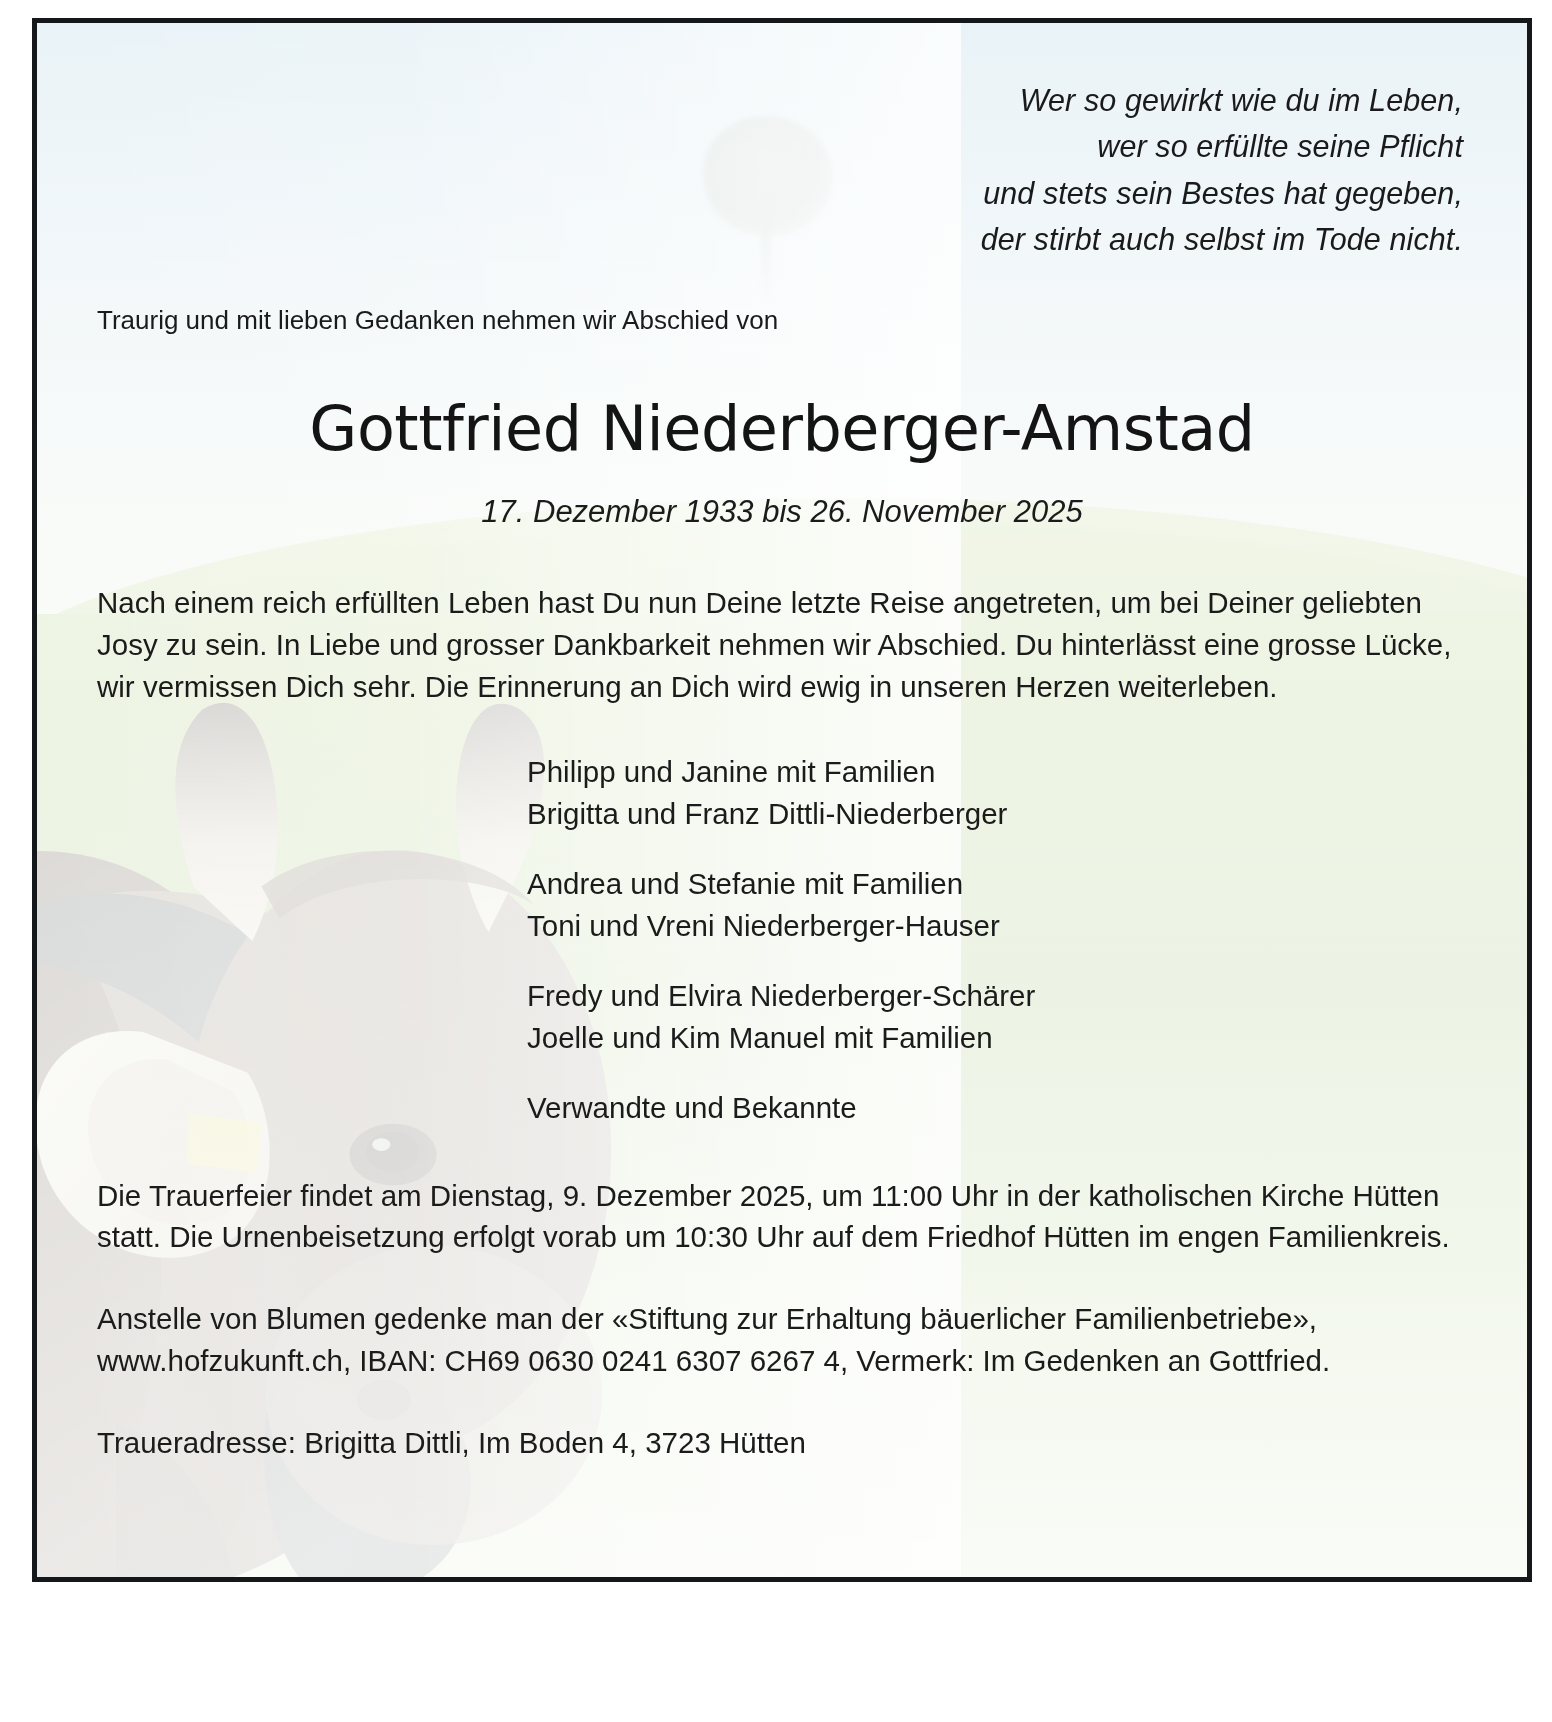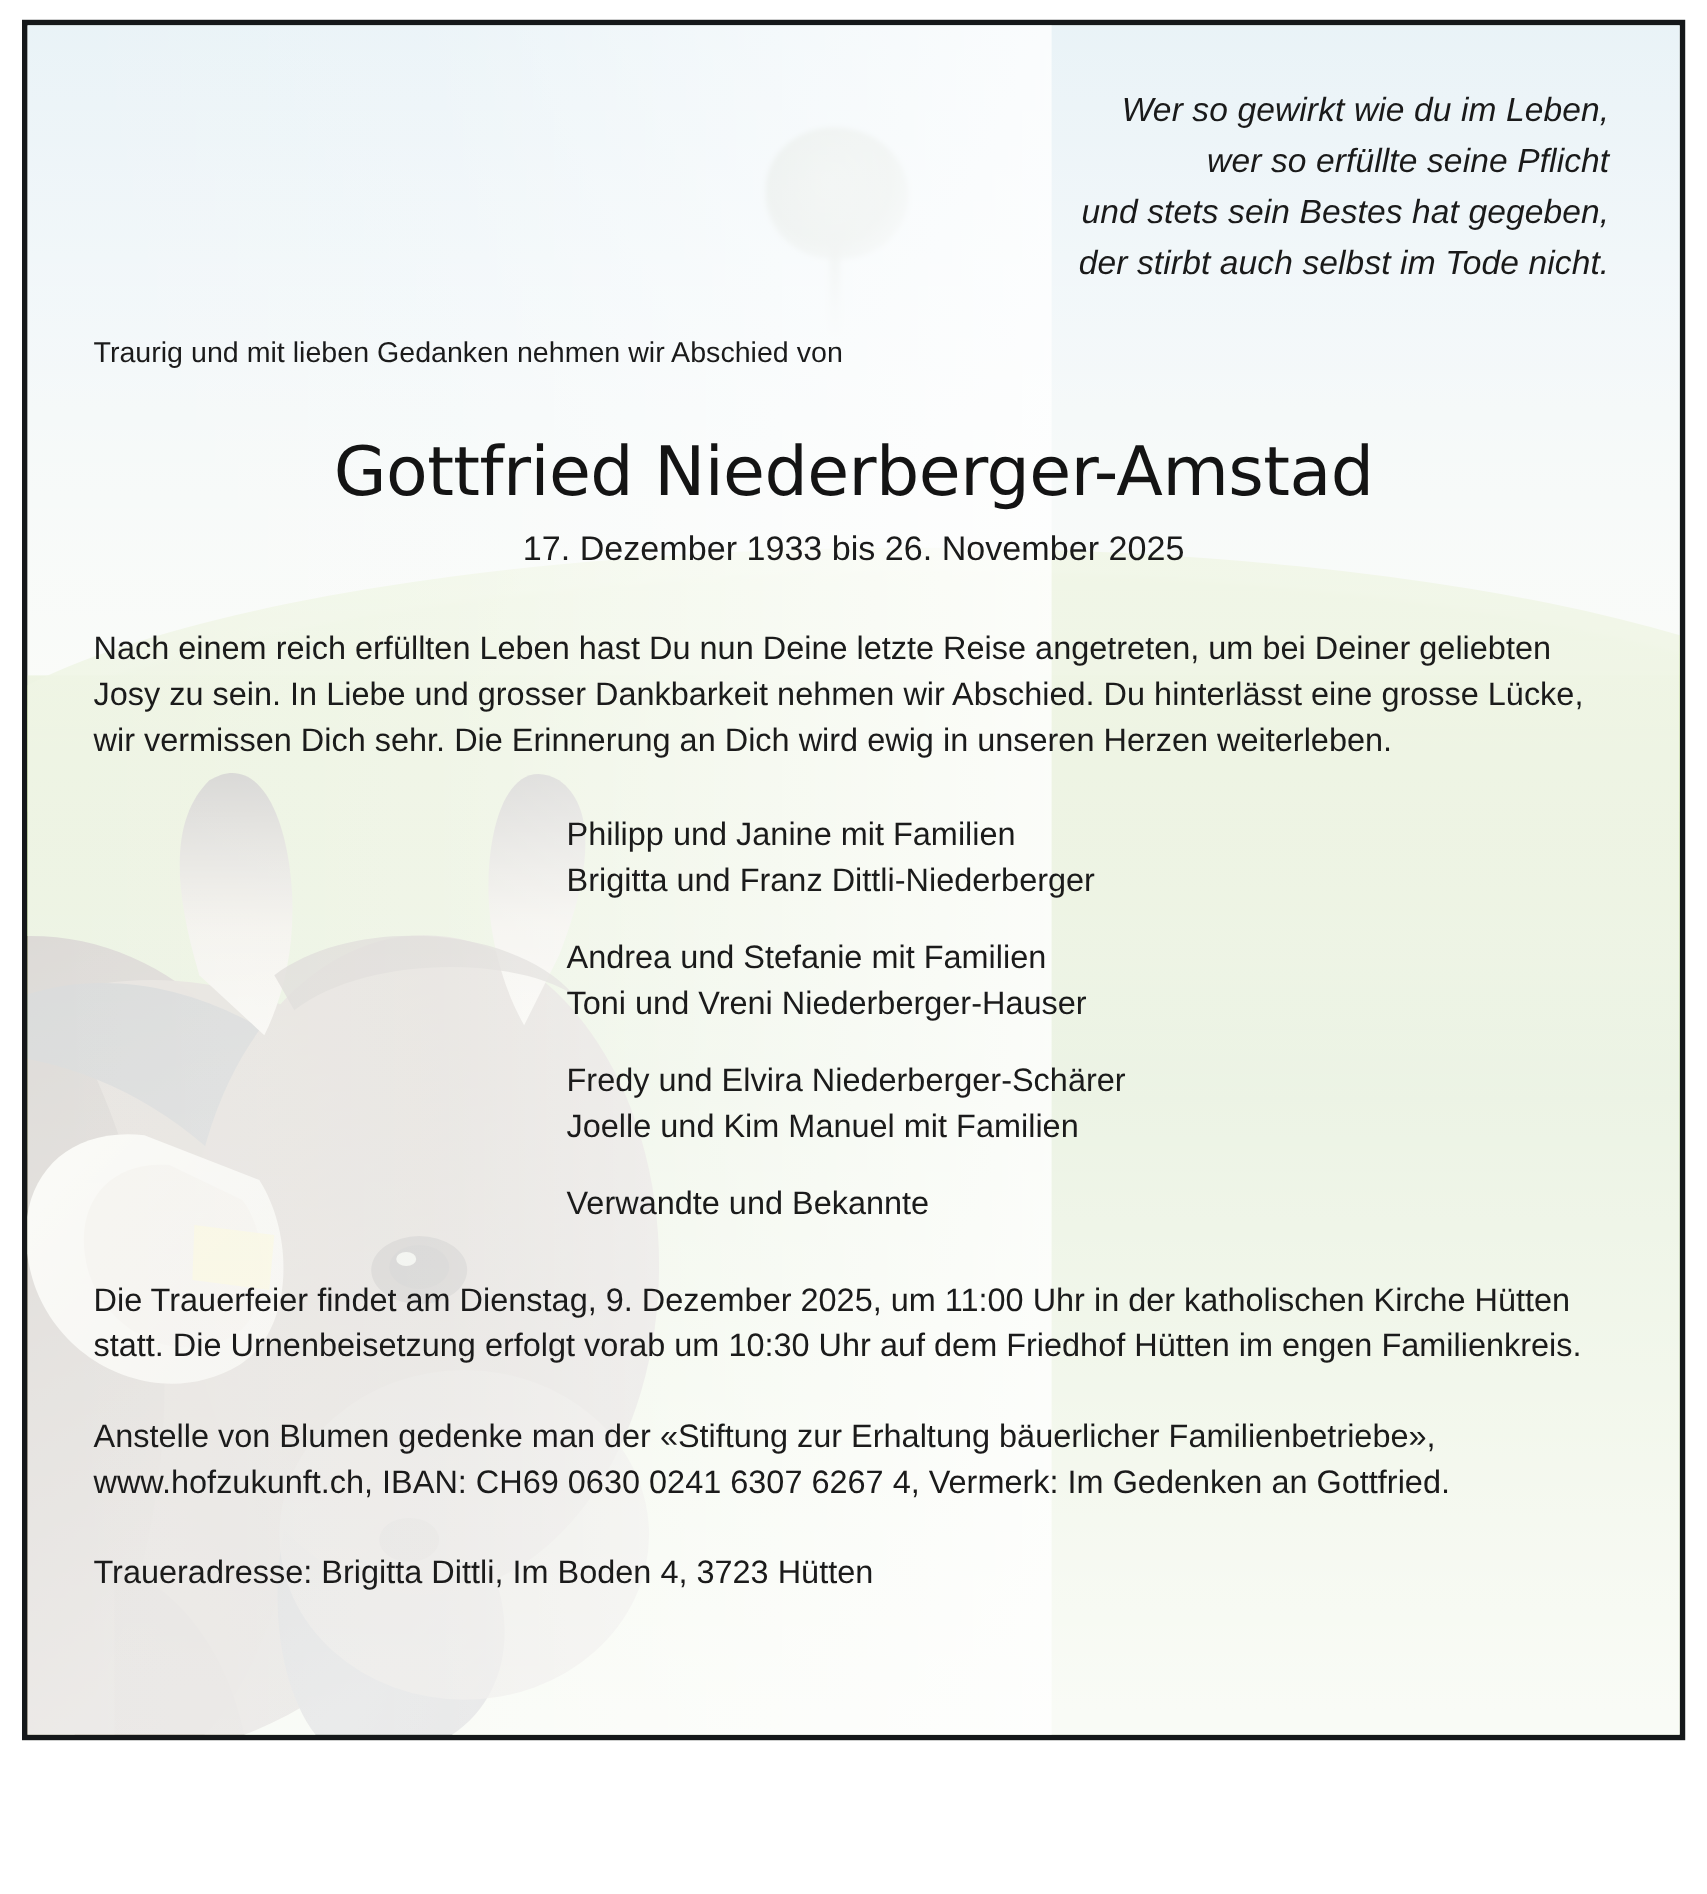--- a/index.html
+++ b/index.html
@@ -14,21 +14,21 @@
     font-family: "Liberation Sans", sans-serif;
     overflow: hidden;
   }
 
   
   .obituary {
     position: relative;
     width: 1552px;
     height: 1602px;
     box-sizing: border-box;
-    padding: 18px 20px 20px 20px;
+    padding: 18px 20px 20px 32px;
     background: #ffffff;
   }
   .frame {
     position: relative;
     width: 100%;
     height: 100%;
     box-sizing: border-box;
     border: 5px solid #15181a;
     overflow: hidden;
     background: #eef2ea;
@@ -149,24 +149,25 @@
     margin-top: 56px;
     text-align: center;
     font-family: "DejaVu Sans", sans-serif;
     font-weight: 400;
     font-size: 62px;
     letter-spacing: -0.5px;
     color: #141414;
     line-height: 1.06;
   }
   .dates {
-    margin-top: 19px;
+    margin-top: 32px;
     text-align: center;
     font-size: 31px;
     color: #1b1b1b;
+    font-style: italic;
   }
 
   .paragraph {
     font-size: 29.5px;
     line-height: 1.42;
     color: #1b1b1b;
   }
   .tribute { margin-top: 52px; }
 
   .families {

